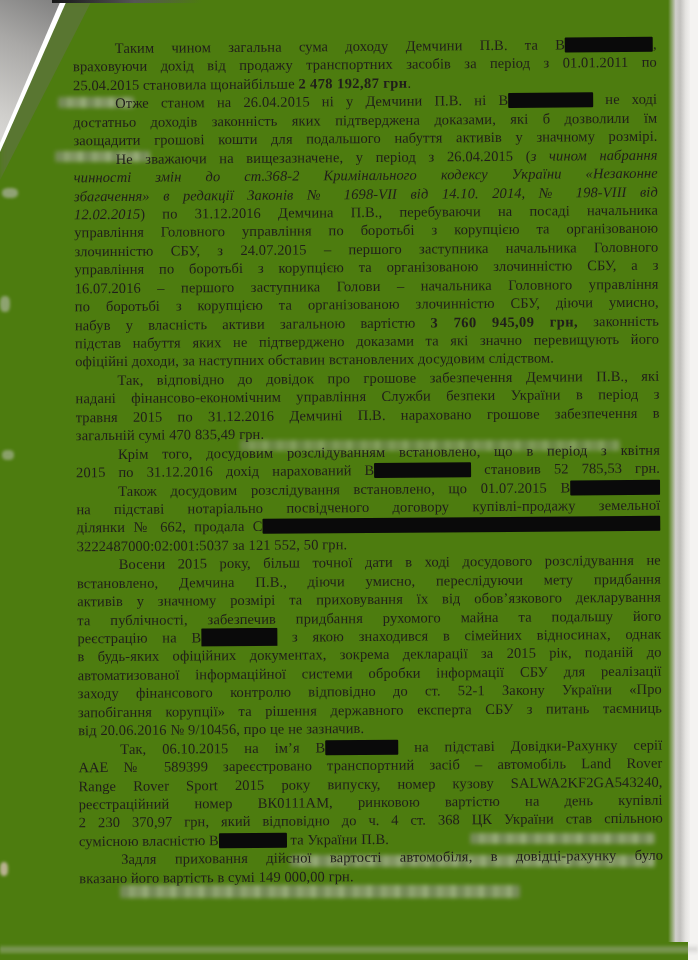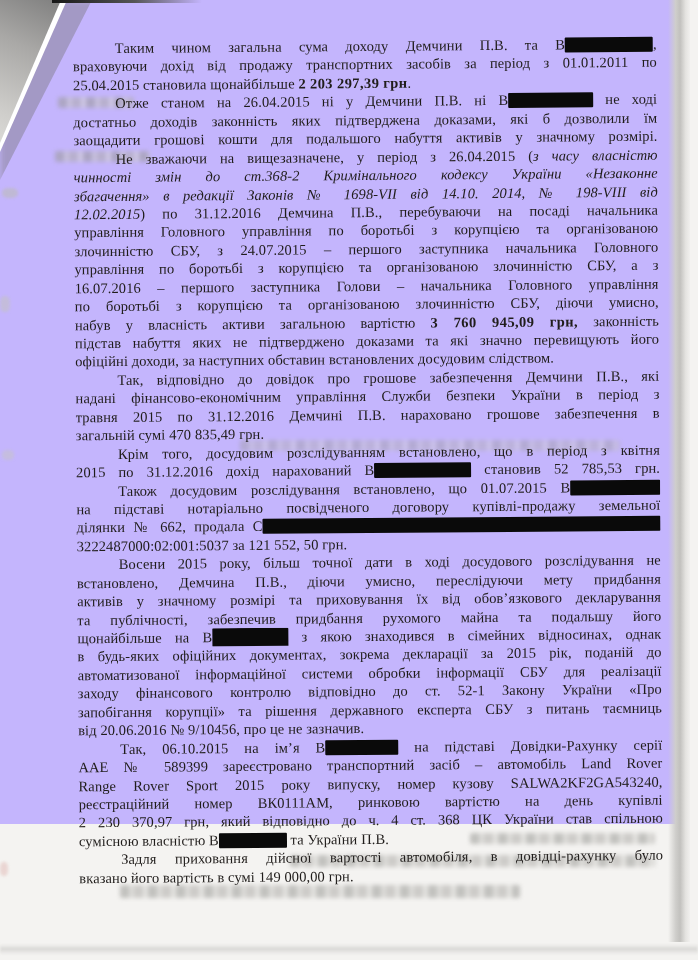--- a/index.html
+++ b/index.html
@@ -3,22 +3,22 @@
 <meta charset="utf-8">
 <style>
   html,body{margin:0;padding:0;}
   body{
     width:698px;height:960px;overflow:hidden;position:relative;
     background:#f4f3f1;
     font-family:"Liberation Serif","DejaVu Serif",serif;
   }
   
   .page{
-    position:absolute;left:0;top:0;width:688px;height:824px;
-    background:#c4b5fd;
+    position:absolute;left:0;top:0;width:688px;height:960px;
+    background:#4d7c0f;
   }
   
   .textblock{
     position:absolute;left:76px;top:37px;width:584px;
     transform:rotate(-0.45deg);
     color:#201d1b;
     font-size:14.5px;
     letter-spacing:0.1px;
   }
   .line{
@@ -86,25 +86,25 @@
   <div class="bleed" style="left:120px;top:885px;width:400px;height:13px;"></div>
 
   <div class="smudge" style="left:2px;top:188px;width:16px;height:10px;background:#bdbcb9;opacity:.6;"></div>
   <div class="smudge" style="left:0;top:296px;width:10px;height:16px;background:#c4c3c0;opacity:.55;"></div>
   <div class="smudge" style="left:2px;top:450px;width:12px;height:10px;background:#c6c5c2;opacity:.5;"></div>
   <div class="smudge" style="left:0;top:862px;width:8px;height:14px;background:#e6c9c6;opacity:.7;"></div>
 
   <div class="textblock">
       <div class="line indent"><span>Таким чином загальна сума доходу Демчини П.В. та В</span><span class="bar" style="width: 88px;"></span><span>,</span></div>
       <div class="line"><span>враховуючи дохід від продажу транспортних засобів за період з 01.01.2011 по</span></div>
-      <div class="line lastline"><span>25.04.2015 становила щонайбільше </span><span class="b">2 203 297,39 грн</span><span>.</span></div>
+      <div class="line lastline"><span>25.04.2015 становила щонайбільше </span><span class="b">2 478 192,87 грн</span><span>.</span></div>
       <div class="line indent"><span>Отже станом на 26.04.2015 ні у Демчини П.В. ні В</span><span class="bar" style="width: 85px;"></span><span> не ході</span></div>
       <div class="line"><span>достатньо доходів законність яких підтверджена доказами, які б дозволили їм</span></div>
       <div class="line"><span>заощадити грошові кошти для подальшого набуття активів у значному розмірі.</span></div>
-      <div class="line indent"><span>Не зважаючи на вищезазначене, у період з 26.04.2015 (</span><span class="i">з часу власністю</span></div>
+      <div class="line indent"><span>Не зважаючи на вищезазначене, у період з 26.04.2015 (</span><span class="i">з чином набрання</span></div>
       <div class="line"><span class="i">чинності змін до ст.368-2 Кримінального кодексу України «Незаконне</span></div>
       <div class="line"><span class="i">збагачення» в редакції Законів № 1698-VII від 14.10. 2014, № 198-VIII від</span></div>
       <div class="line"><span class="i">12.02.2015</span><span>) по 31.12.2016 Демчина П.В., перебуваючи на посаді начальника</span></div>
       <div class="line"><span>управління Головного управління по боротьбі з корупцією та організованою</span></div>
       <div class="line"><span>злочинністю СБУ, з 24.07.2015 – першого заступника начальника Головного</span></div>
       <div class="line"><span>управління по боротьбі з корупцією та організованою злочинністю СБУ, а з</span></div>
       <div class="line"><span>16.07.2016 – першого заступника Голови – начальника Головного управління</span></div>
       <div class="line"><span>по боротьбі з корупцією та організованою злочинністю СБУ, діючи умисно,</span></div>
       <div class="line"><span>набув у власність активи загальною вартістю </span><span class="b">3 760 945,09 грн,</span><span> законність</span></div>
       <div class="line"><span>підстав набуття яких не підтверджено доказами та які значно перевищують його</span></div>
@@ -116,21 +116,21 @@
       <div class="line indent"><span>Крім того, досудовим розслідуванням встановлено, що в період з квітня</span></div>
       <div class="line"><span>2015 по 31.12.2016 дохід нарахований В</span><span class="bar" style="width: 97px;"></span><span> становив 52 785,53 грн.</span></div>
       <div class="line indent"><span>Також досудовим розслідування встановлено, що 01.07.2015 В</span><span class="bar" style="width: 90px;"></span></div>
       <div class="line"><span>на підставі нотаріально посвідченого договору купівлі-продажу земельної</span></div>
       <div class="line"><span>ділянки № 662, продала С</span><span class="bar" style="width: 398px;"></span></div>
       <div class="line lastline"><span>3222487000:02:001:5037 за 121 552, 50 грн.</span></div>
       <div class="line indent"><span>Восени 2015 року, більш точної дати в ході досудового розслідування не</span></div>
       <div class="line"><span>встановлено, Демчина П.В., діючи умисно, переслідуючи мету придбання</span></div>
       <div class="line"><span>активів у значному розмірі та приховування їх від обов’язкового декларування</span></div>
       <div class="line"><span>та публічності, забезпечив придбання рухомого майна та подальшу його</span></div>
-      <div class="line"><span>щонайбільше на В</span><span class="bar tall" style="width: 76px;"></span><span> з якою знаходився в сімейних відносинах, однак</span></div>
+      <div class="line"><span>реєстрацію на В</span><span class="bar tall" style="width: 76px;"></span><span> з якою знаходився в сімейних відносинах, однак</span></div>
       <div class="line"><span>в будь-яких офіційних документах, зокрема декларації за 2015 рік, поданій до</span></div>
       <div class="line"><span>автоматизованої інформаційної системи обробки інформації СБУ для реалізації</span></div>
       <div class="line"><span>заходу фінансового контролю відповідно до ст. 52-1 Закону України «Про</span></div>
       <div class="line"><span>запобігання корупції» та рішення державного експерта СБУ з питань таємниць</span></div>
       <div class="line lastline"><span>від 20.06.2016 № 9/10456, про це не зазначив.</span></div>
       <div class="line indent"><span>Так, 06.10.2015 на ім’я В</span><span class="bar" style="width: 73px;"></span><span> на підставі Довідки-Рахунку серії</span></div>
       <div class="line"><span>ААЕ № 589399 зареєстровано транспортний засіб – автомобіль Land Rover</span></div>
       <div class="line"><span>Range Rover Sport 2015 року випуску, номер кузову SALWA2KF2GA543240,</span></div>
       <div class="line"><span>реєстраційний номер ВК0111АМ, ринковою вартістю на день купівлі</span></div>
       <div class="line"><span>2 230 370,97 грн, який відповідно до ч. 4 ст. 368 ЦК України став спільною</span></div>

